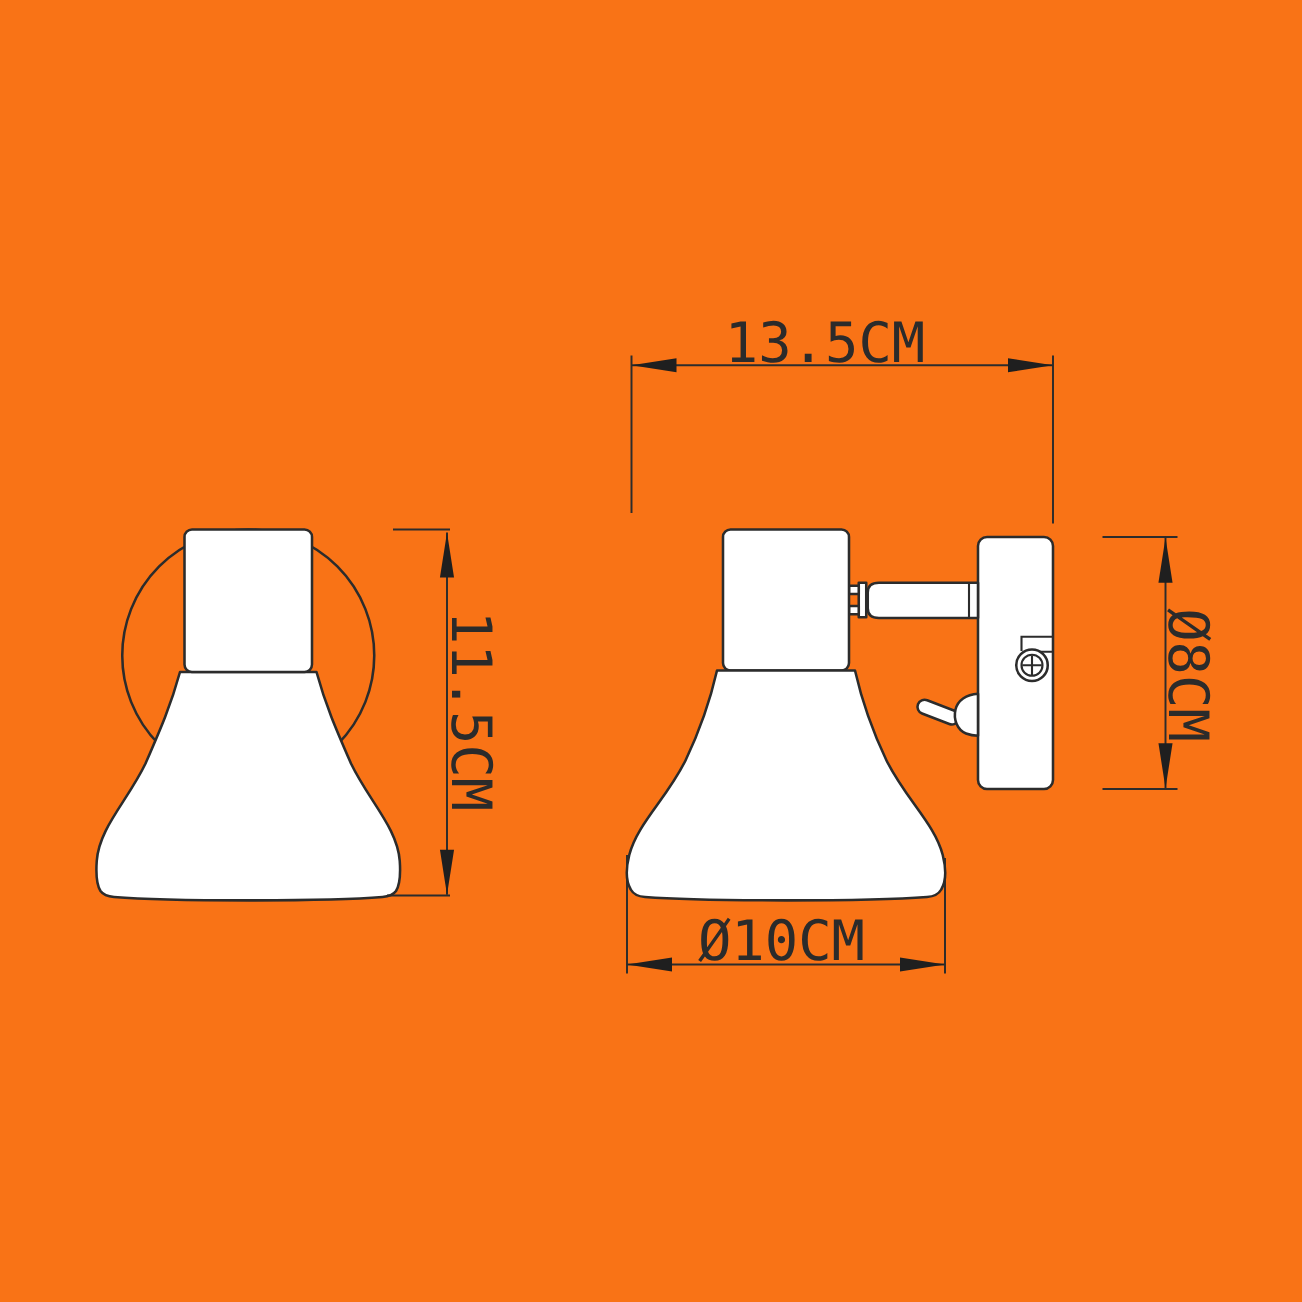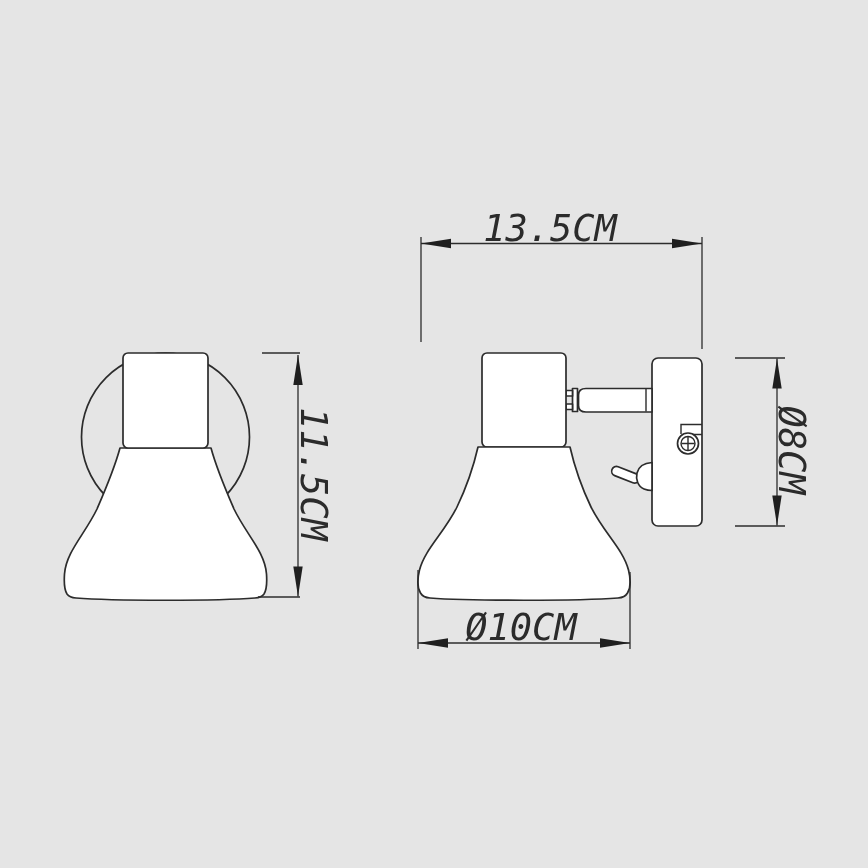--- a/index.html
+++ b/index.html
@@ -1,16 +1,16 @@
 <!DOCTYPE html>
 <html><head>
 <meta charset="utf-8">
 <style>
   html,body{margin:0;padding:0;background:#ffffff;}
-  .stage{width:868px;height:868px;background:#e5e5e5;position:relative;overflow:hidden;font-style:italic;}
+  .stage{width:868px;height:868px;background:#f97316;position:relative;overflow:hidden;}
   svg{display:block;}
   .obj{fill:#ffffff;stroke:#2c2c2c;stroke-width:1.7;stroke-linejoin:round;stroke-linecap:round;}
   .oline{fill:none;stroke:#2c2c2c;stroke-width:1.7;stroke-linejoin:round;stroke-linecap:round;}
   .thin{fill:none;stroke:#2c2c2c;stroke-width:1.4;}
   .dim{fill:none;stroke:#2c2c2c;stroke-width:1.3;stroke-linecap:butt;}
   .arrow{fill:#1f1f1f;stroke:none;}
   .dimtext{font-family:"DejaVu Sans Mono","Liberation Mono",monospace;font-size:37px;fill:#2b2b2b;letter-spacing:0px;}
 </style>
 </head>
 <body>

